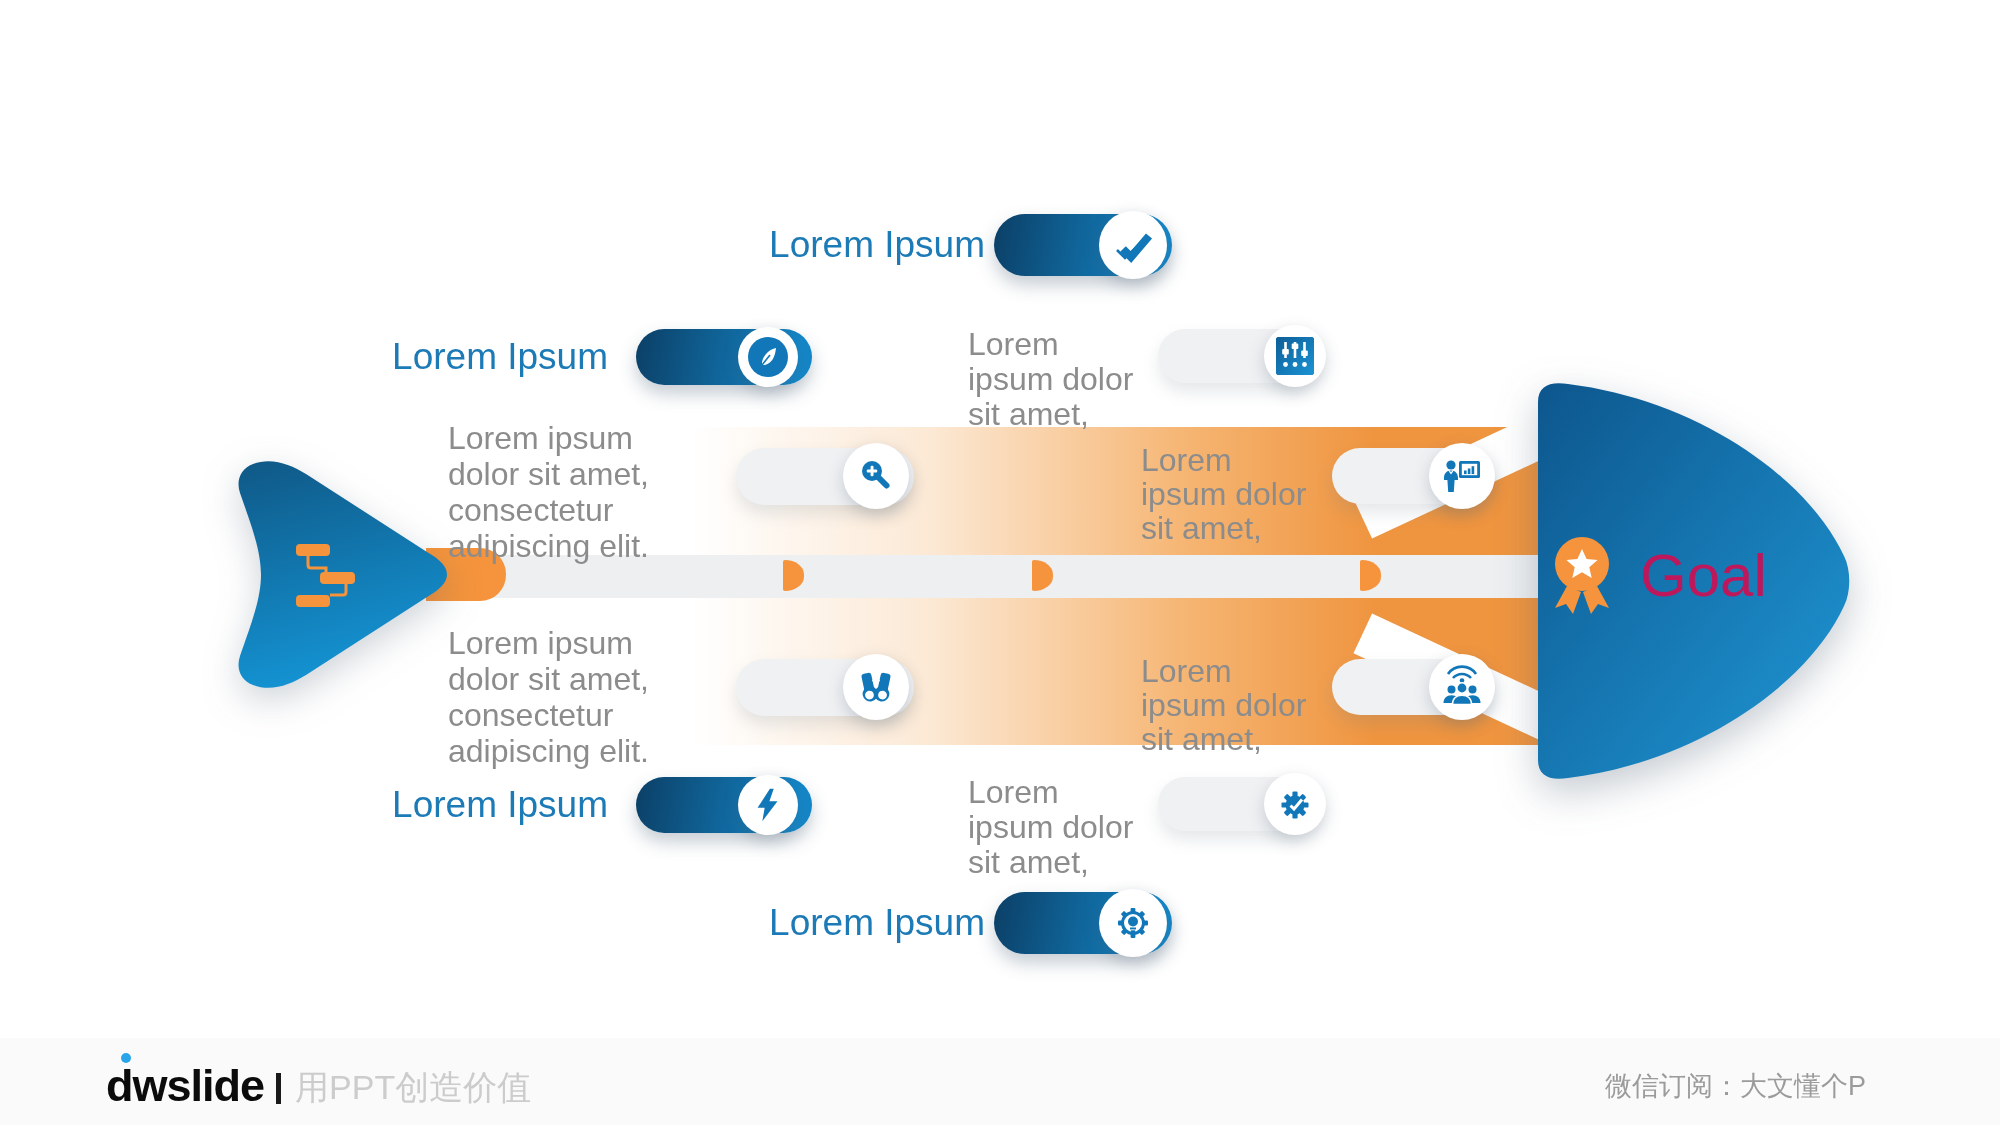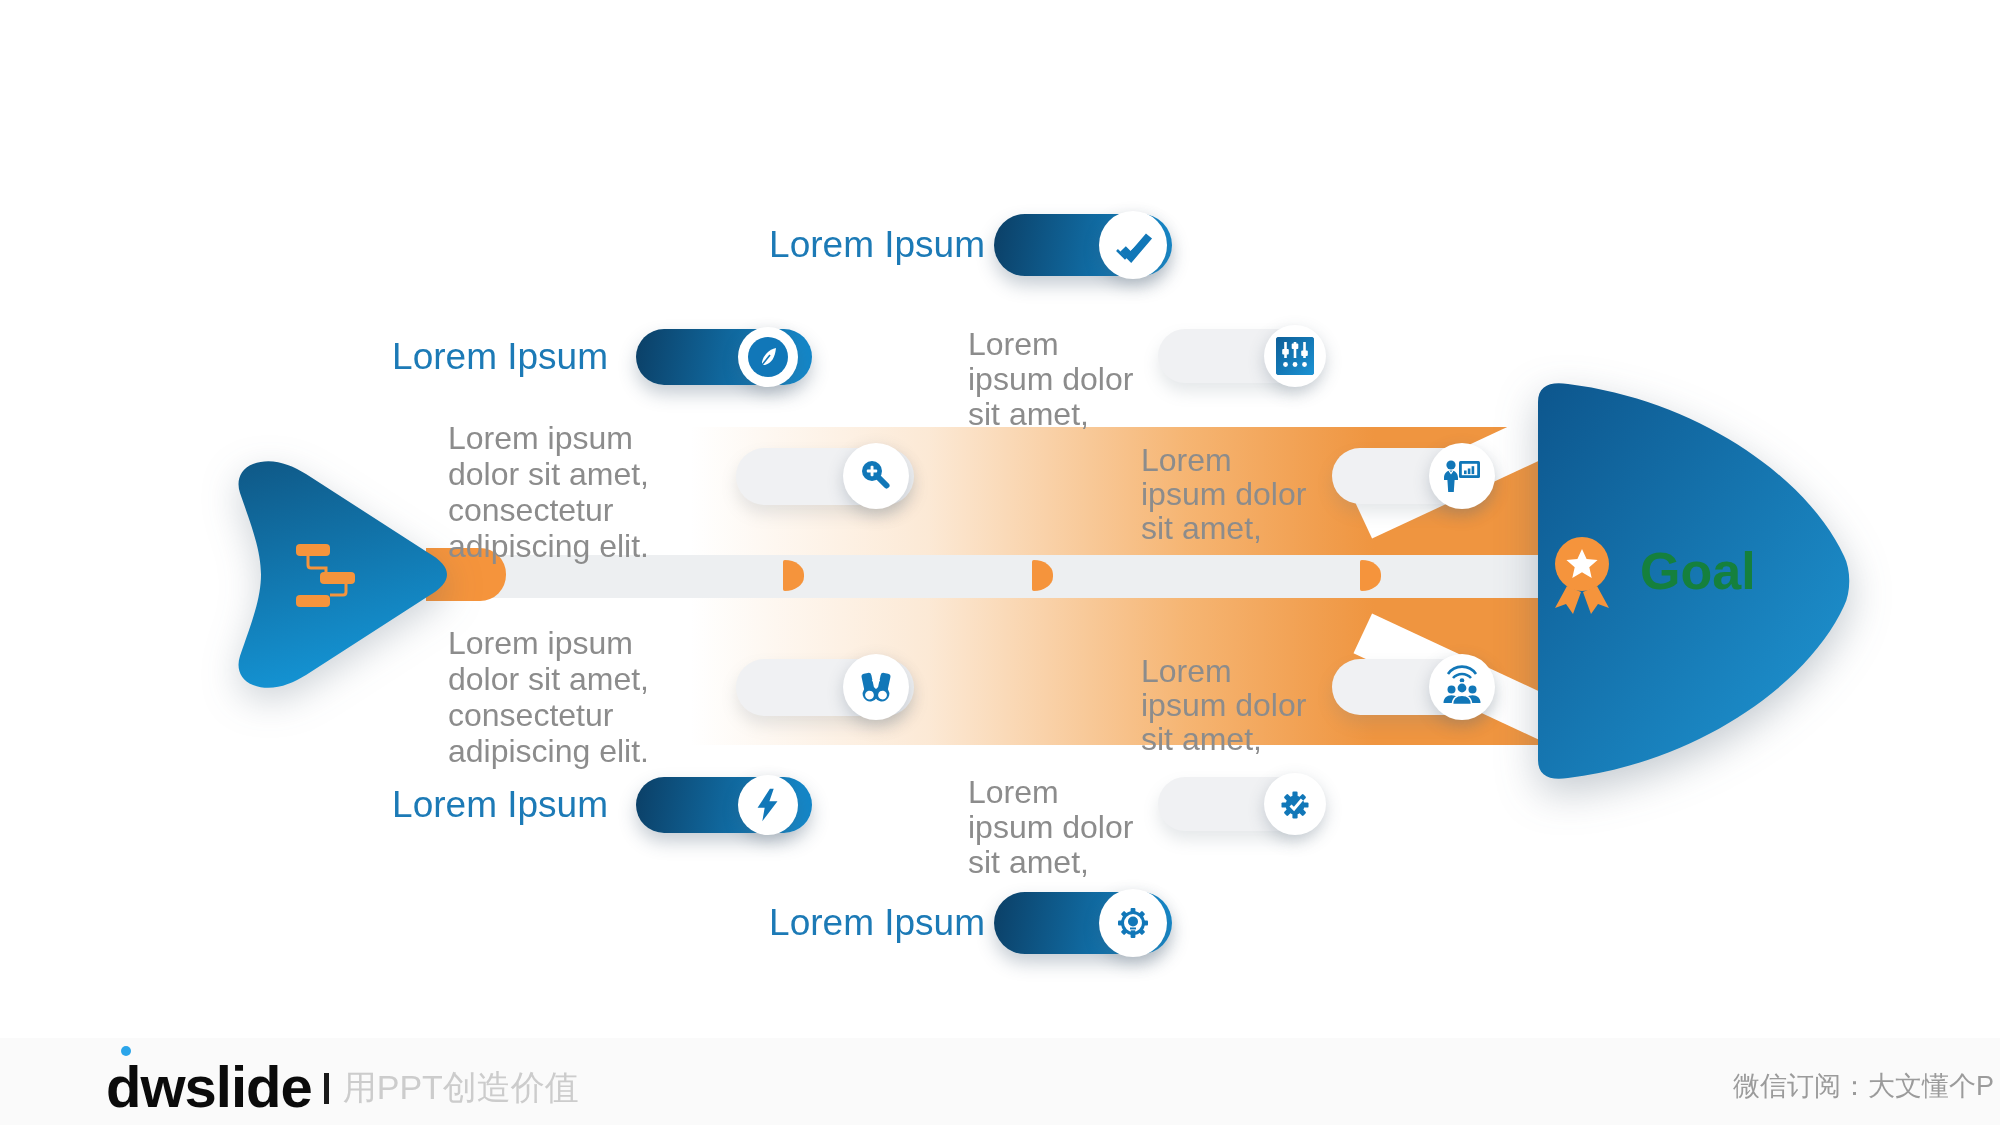--- a/index.html
+++ b/index.html
@@ -23,25 +23,25 @@
   .pill-blue{background:linear-gradient(100deg,#0b3f66 0%,#1486c7 90%);border-radius:999px;
     box-shadow:0 9px 18px rgba(50,75,100,.28);z-index:3;}
   .pill-gray{background:#f0f1f3;border-radius:999px;box-shadow:0 9px 16px rgba(110,125,140,.18);z-index:3;}
   .circle{background:#fff;border-radius:50%;display:flex;align-items:center;justify-content:center;
     box-shadow:0 6px 16px rgba(70,90,110,.25);z-index:4;}
   .blue-disc{background:#1177b8;border-radius:50%;display:flex;align-items:center;justify-content:center;}
   .heading{font-weight:normal;color:#1c7ab6;font-size:37px;line-height:44px;text-align:right;white-space:nowrap;z-index:3;}
   .body-text{color:#8c8c8c;font-size:32px;line-height:35px;z-index:3;}
   .shape{z-index:3;filter:drop-shadow(0 12px 18px rgba(60,80,100,.25));}
   .goal-svg{z-index:4;filter:drop-shadow(0 14px 20px rgba(60,80,100,.3));}
-  .goal-label{color:#15803d;font-weight:bold;font-size:52px;z-index:5;}
+  .goal-label{color:#be185d;font-weight:normal;font-size:60px;z-index:5;}
   .medal{z-index:5;}
   
   .logo-wrap{display:flex;align-items:center;z-index:3;}
-  .logo-text{font-size:58px;font-weight:800;color:#0b0b0b;letter-spacing:-1px;position:relative;}
+  .logo-text{font-size:45px;font-weight:800;color:#0b0b0b;letter-spacing:-1px;position:relative;}
   .logo-dot{position:absolute;width:10px;height:10px;border-radius:50%;background:#2ba5ea;left:15px;top:-7px;}
   .logo-sep{width:5px;height:31px;background:#1a1a1a;margin:5px 14px 0 12px;}
   .logo-tagline{font-size:34px;color:#cccccc;margin-top:4px;text-align:center;}
   .wechat{font-size:27px;color:#9b9b9b;text-align:right;z-index:3;}
 </style>
 </head>
 <body>
 
 <div id="canvas">
 
@@ -280,15 +280,15 @@
   </div>
 
   <div class="abs logo-wrap" style="left:106px;top:1058px;height:56px;">
     <span class="logo-text">
       <span class="logo-dot"></span>
       <span>dwslide</span>
     </span>
     <span class="logo-sep"></span>
     <span class="logo-tagline">用PPT创造价值</span>
   </div>
-  <div class="abs wechat" style="left:1732px;top:1068px;width:262px;">微信订阅：大文懂个P</div>
+  <div class="abs wechat" style="left:1604px;top:1068px;width:262px;">微信订阅：大文懂个P</div>
 
 </div>
 
 </body></html>

